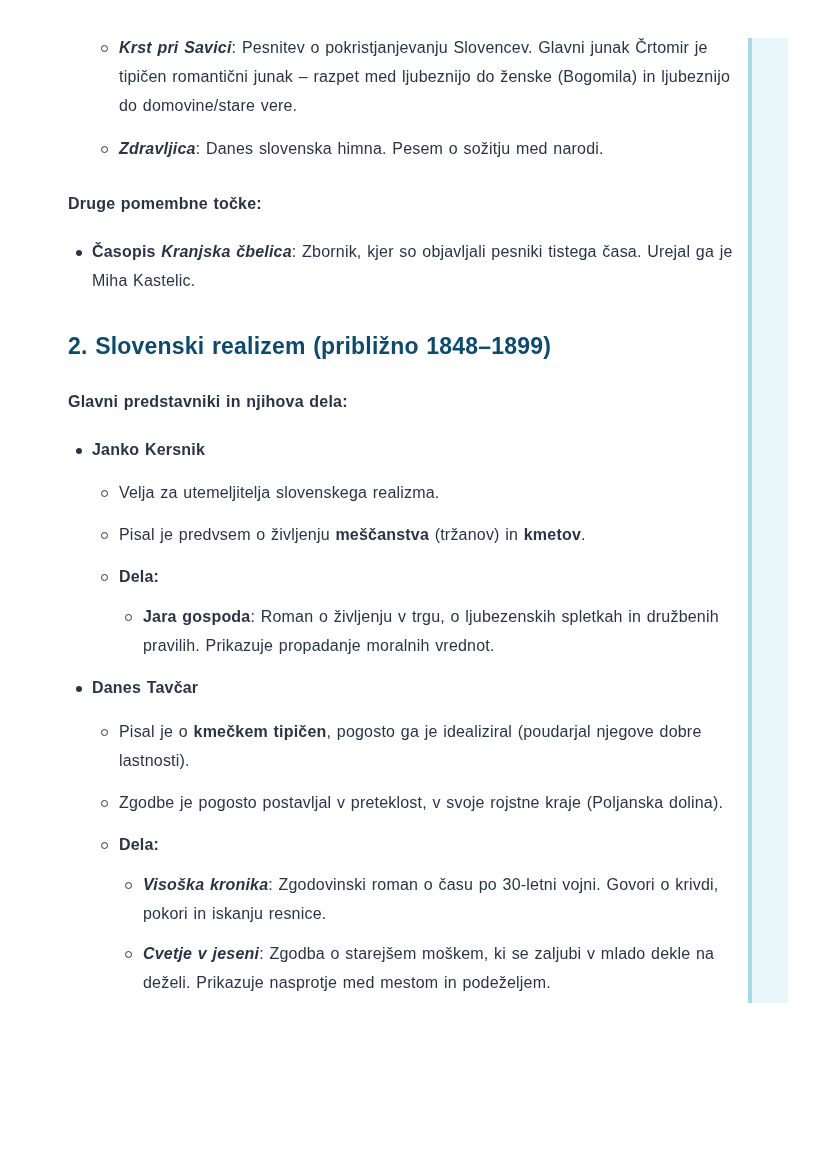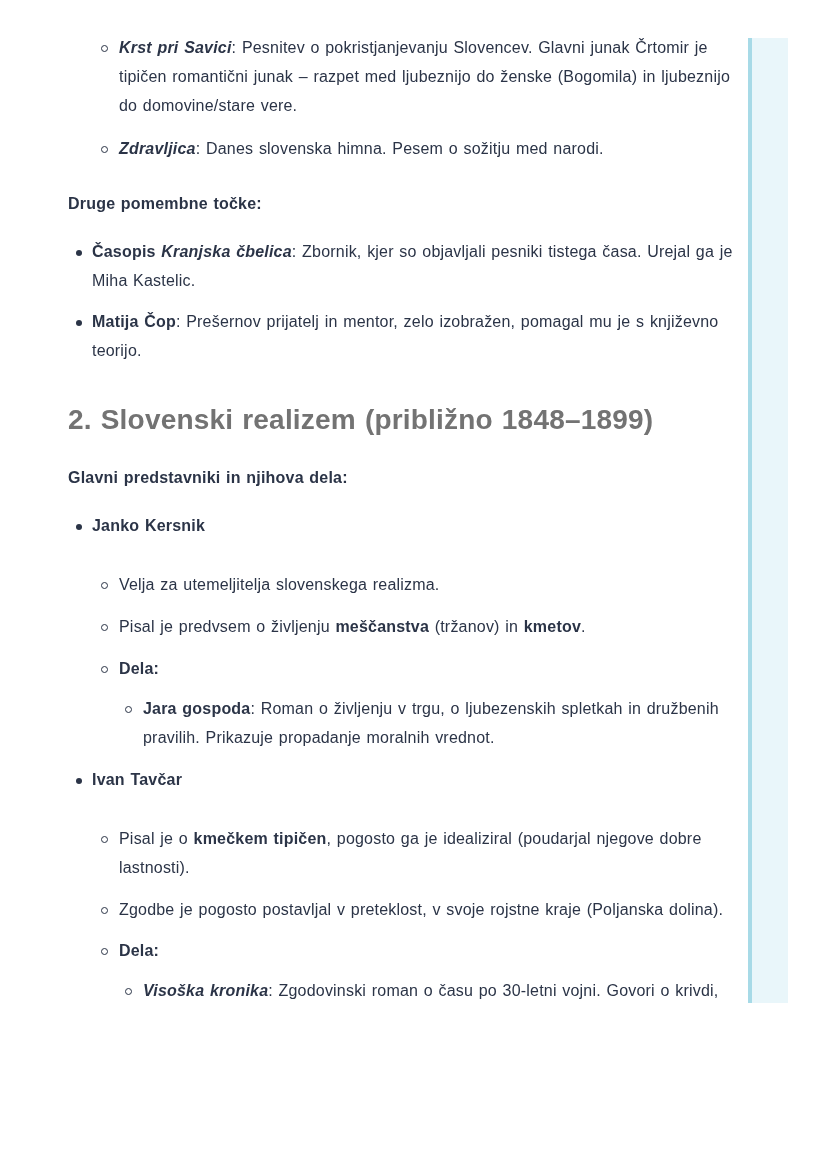--- a/index.html
+++ b/index.html
@@ -55,31 +55,31 @@
     left: -18px;
     top: 11px;
     width: 5px;
     height: 5px;
     border-radius: 50%;
     border: 1.5px solid currentColor;
     background: transparent;
   }
   ul.top-list { padding-left: 51px; margin-top: 12px; }
   ul.top-list > li { margin: 14px 0; }
-  ul.sub { padding-left: 27px; margin-top: 30px; }
+  ul.sub { padding-left: 27px; margin-top: 15px; }
   ul.sub > li { margin: 13px 0; }
   ul.works { padding-left: 24px; margin-top: 4px; }
   ul.works > li { margin: 11px 0; }
   .bold-head {
     font-weight: 700;
     margin: 26px 0 19px 0;
   }
   h2.section-heading {
-    color: #737373;
-    font-size: 28px;
+    color: #0c4a6e;
+    font-size: 23px;
     font-weight: 700;
     letter-spacing: 0.2px;
     margin: 36px 0 23px 0;
     line-height: 1.3;
   }
   p.intro {
     text-align: justify;
     margin: 0 0 24px 0;
   }
   .footer {
@@ -109,23 +109,20 @@
         <span><span style="font-weight: 700; font-style: italic;">Zdravljica</span><span>: Danes slovenska himna. Pesem o sožitju med narodi.</span></span>
       </li>
     </ul>
 
     <p class="bold-head">Druge pomembne točke:</p>
 
     <ul class="disc">
       <li>
         <span><span style="font-weight: 700;">Časopis </span><span style="font-weight: 700; font-style: italic;">Kranjska čbelica</span><span>: Zbornik, kjer so objavljali pesniki tistega časa. Urejal ga je Miha Kastelic.</span></span>
       </li>
-      <li>
-        <span><span style="font-weight: 700;">Matija Čop</span><span>: Prešernov prijatelj in mentor, zelo izobražen, pomagal mu je s književno teorijo.</span></span>
-      </li>
     </ul>
 
     <h2 class="section-heading">2. Slovenski realizem (približno 1848–1899)</h2>
 
 
     <p class="bold-head">Glavni predstavniki in njihova dela:</p>
 
     <ul class="disc">
 
       <li>
@@ -142,21 +139,21 @@
             <ul class="circ works">
               <li>
                 <span><span style="font-weight: 700; ">Jara gospoda</span><span>: Roman o življenju v trgu, o ljubezenskih spletkah in družbenih pravilih. Prikazuje propadanje moralnih vrednot.</span></span>
               </li>
             </ul>
           </li>
         </ul>
       </li>
 
       <li>
-        <strong>Ivan Tavčar</strong>
+        <strong>Danes Tavčar</strong>
         <ul class="circ sub">
           <li>
             <span><span>Pisal je o </span><span style="font-weight: 700;">kmečkem tipičen</span><span>, pogosto ga je idealiziral (poudarjal njegove dobre lastnosti).</span></span>
           </li>
           <li>
             <span><span>Zgodbe je pogosto postavljal v preteklost, v svoje rojstne kraje (Poljanska dolina).</span></span>
           </li>
           <li>
             <span><span style="font-weight: 700;">Dela:</span></span>
             <ul class="circ works">

